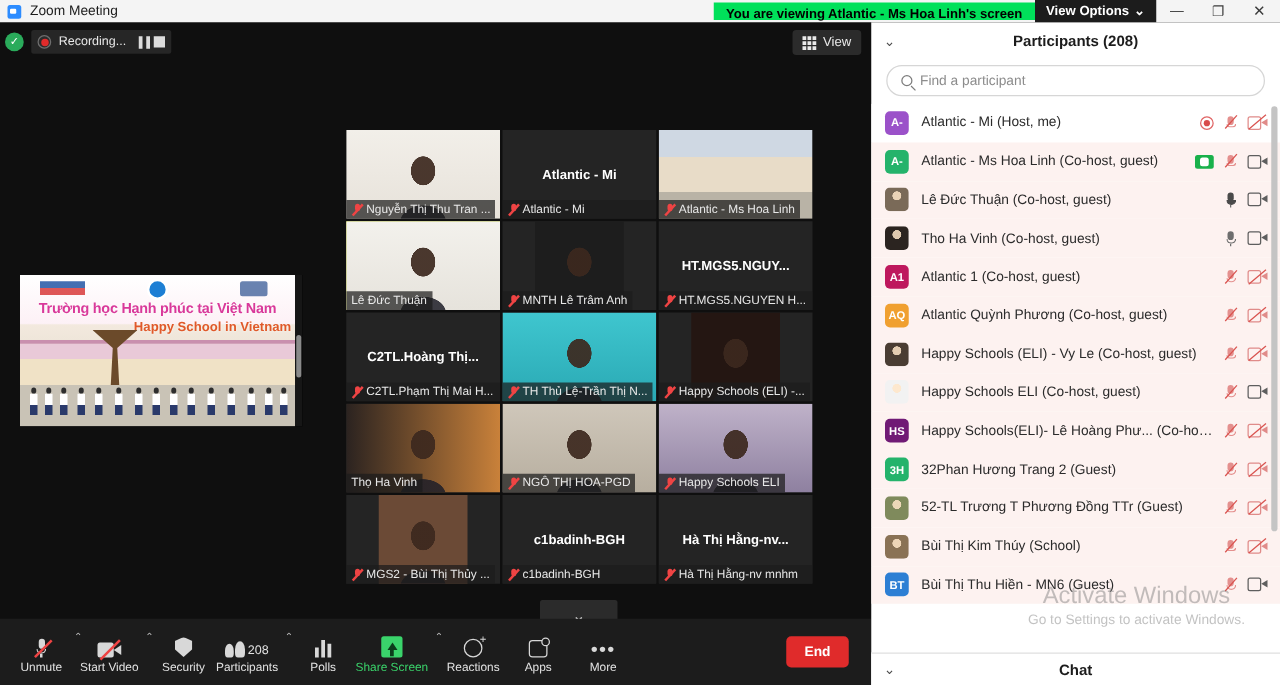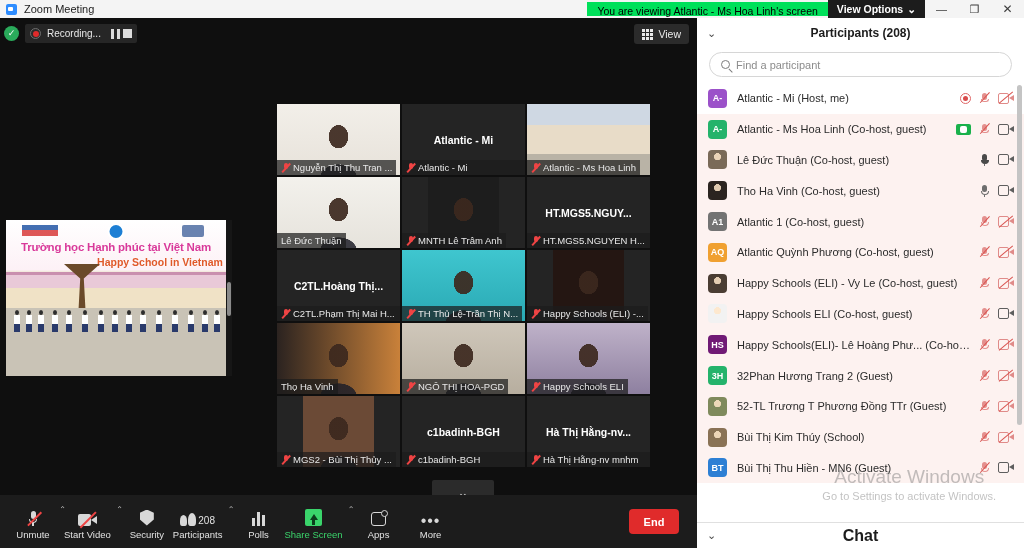--- a/index.html
+++ b/index.html
@@ -21,21 +21,21 @@
     background: #2d8cff; position: relative; flex: none;
   }
   .tb-logo::after {
     content: ""; position: absolute; left: 2px; top: 3.5px;
     width: 5px; height: 4px; background: #fff; border-radius: 1px;
   }
   .tb-title { font-size: 11px; color: #1c1c1c; margin-left: 7px; white-space: nowrap; }
   .tb-spacer { flex: 1; }
   .share-banner {
     height: 14px; background: #00e05a; color: #000;
-    font-size: 10.5px; font-weight: normal; line-height: 18px;
+    font-size: 10.5px; font-weight: bold; line-height: 18px;
     padding: 0 10px; white-space: nowrap;
   }
   .view-options {
     height: 18px; background: #1c1c1c; color: #fff;
     font-size: 10.5px; font-weight: bold; line-height: 18px;
     padding: 0 9px; white-space: nowrap; display: flex; gap: 4px;
   }
   .winbtns { display: flex; align-items: center; height: 18px; }
   .winbtn {
     width: 33px; height: 18px; display: flex; align-items: center; justify-content: center;
@@ -79,21 +79,21 @@
     position: absolute; top: 6px; right: 8px; height: 20px;
     background: #2b2b2b; border-radius: 3px; padding: 0 8px;
     display: flex; align-items: center; gap: 5px;
     color: #eaeaea; font-size: 10.5px;
   }
   .grid-icon { display: grid; grid-template-columns: repeat(3, 3px); gap: 1px; }
   .grid-icon i { width: 3px; height: 3px; background: #eaeaea; display: block; }
 
   
   .shared {
-    position: absolute; left: 6px; top: 202px; width: 226px; height: 156px;
+    position: absolute; left: 16px; top: 202px; width: 226px; height: 121px;
     background: #000; overflow: hidden;
   }
   .slide {
     position: absolute; inset: 0 6px 0 0;
     background: linear-gradient(#ffffff 0%, #fdf1f6 32%, #f3e9de 33%, #e7e0d2 62%, #cfcac0 100%);
   }
   .slide-logos { position: absolute; top: 3px; left: 0; right: 0; height: 17px; }
   .logo-a { position: absolute; left: 16px; top: 2px; width: 36px; height: 11px;
             background: linear-gradient(#2255a4 50%, #d83a3a 50%); opacity: .85; }
   .logo-b { position: absolute; left: 50%; top: 0; transform: translateX(-50%);
@@ -311,21 +311,21 @@
     display: flex; align-items: center; justify-content: center;
     font-size: 11px; color: #2b2b2b;
   }
   .pbtn.primary { background: #2d6fe0; color: #fff; }
   .pbtn.dots { background: #f0f0f0; color: #3a3a3a; font-size: 13px; padding: 0 9px; letter-spacing: 1px; }
   .chatbar {
     height: 26px; flex: none; border-top: 1px solid #e0e0e0;
     display: flex; align-items: center; position: relative; background: #fff;
   }
   .chatbar .chev { position: absolute; left: 10px; color: #4a4a4a; font-size: 11px; }
-  .chatbar .lbl { width: 100%; text-align: center; font-size: 16px; font-weight: bold; color: #1c1c1c; }
+  .chatbar .lbl { width: 100%; text-align: center; font-size: 12px; font-weight: bold; color: #1c1c1c; }
 
   
   .watermark {
     position: absolute; right: 28px; bottom: 46px; text-align: center;
     color: rgba(120,120,120,.45); pointer-events: none; z-index: 30;
   }
   .watermark .w1 { font-size: 19px; }
   .watermark .w2 { font-size: 11px; margin-top: 2px; }
 </style>
 </head>
@@ -671,20 +671,26 @@
           <div class="ic">
             <span class="i-share">
               <i></i>
             </span>
           </div>
           <div class="lb">Share Screen</div>
           <span class="caret">⌃</span>
         </div>
         <div class="tool">
           <div class="ic">
+            <span class="i-react"></span>
+          </div>
+          <div class="lb">Reactions</div>
+        </div>
+        <div class="tool">
+          <div class="ic">
             <span class="i-apps"></span>
           </div>
           <div class="lb">Apps</div>
         </div>
         <div class="tool">
           <div class="ic">
             <span class="i-more">•••</span>
           </div>
           <div class="lb">More</div>
         </div>
@@ -769,21 +775,21 @@
               <b></b>
               <u></u>
             </span>
             <span class="ic-camon">
               <i></i>
               <b></b>
             </span>
           </div>
         </div>
         <div class="prow">
-          <div class="pav" style="background: #737373; text-align: right;">A1</div>
+          <div class="pav" style="background: #be185d; text-align: right;">A1</div>
           <div class="pname">Atlantic 1 (Co-host, guest)</div>
           <div class="picons">
             <span class="ic-micoff">
               <i></i>
               <b></b>
               <em></em>
             </span>
             <span class="ic-camoff">
               <i></i>
               <b></b>

